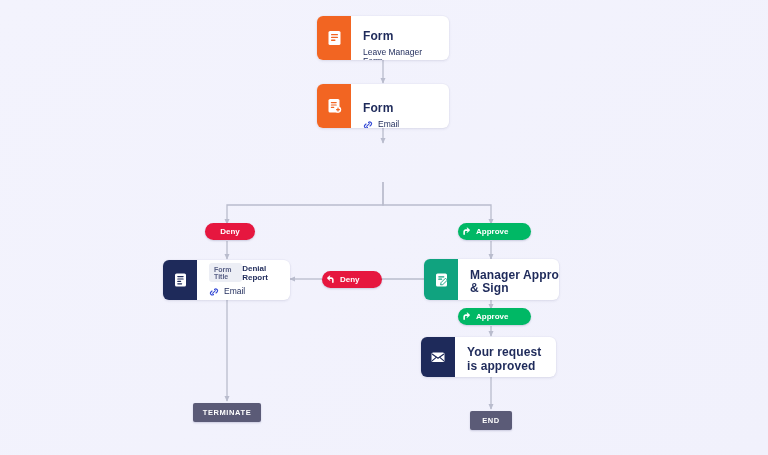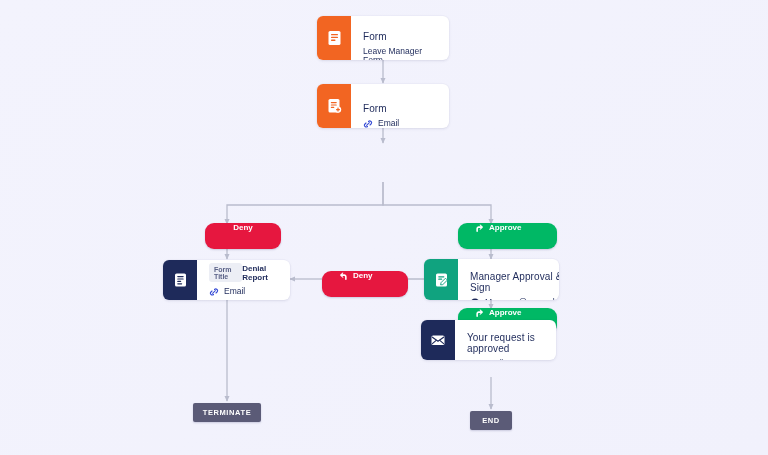--- a/index.html
+++ b/index.html
@@ -50,22 +50,22 @@
   .tile.navy   { background: #1e2a5a; }
   .node .body {
     flex: 1 1 auto;
     padding: 8px 12px 8px 12px;
     display: flex;
     flex-direction: column;
     justify-content: center;
     gap: 5px;
   }
   .title {
-    font-size: 10px;
-    font-weight: normal;
+    font-size: 12px;
+    font-weight: bold;
     color: #1e2a5a;
     letter-spacing: 0.1px;
     line-height: 1.1;
     margin-top: 20px;
   }
   .sub {
     font-size: 8.5px;
     color: #1e2a5a;
     display: flex;
     align-items: center;
@@ -107,26 +107,26 @@
     display: flex;
     align-items: center;
     justify-content: center;
     letter-spacing: -0.2px;
   }
 
   
   .pill {
     position: absolute;
     display: flex;
-    align-items: flex-start;
+    align-items: center;
     justify-content: center;
     gap: 4px;
-    height: 26px;
+    height: 17px;
     border-radius: 9px;
-    padding: 0 16px;
+    padding: 0 3px;
     font-size: 8px;
     font-weight: bold;
     color: #ffffff;
     box-shadow: 0 1px 2px rgba(30,30,90,0.18);
     white-space: nowrap;
   }
   .pill.deny    { background: #e6173f; }
   .pill.approve { background: #00b865; }
 
   .terminal {
@@ -293,21 +293,21 @@
     </div>
   </div>
 
   <div class="pill approve" style="left:458px; top:308px; width:67px; justify-content:flex-start;">
     <svg class="gi" width="11" height="11" viewBox="0 0 14 14">
       <path d="M3 7.4 C3 5.6 4.3 4.2 6 4.2 L8.4 4.2 L7.2 2.6 C6.9 2.2 7.5 1.6 8 2 L11 4.6 C11.4 5 11.4 5.6 11 6 L8 8.6 C7.5 9 6.9 8.4 7.2 8 L8.4 6.4 L6 6.4 C5.3 6.4 5 6.9 5 7.5 L5 10.5 C5 11 4.6 11.4 4 11.4 C3.4 11.4 3 11 3 10.5 Z" fill="#ffffff"></path>
     </svg>
     <span>Approve</span>
   </div>
 
-  <div class="node" style="left:421px; top:320px; width:135px; height:40px;">
+  <div class="node" style="left:421px; top:337px; width:135px; height:40px;">
     <div class="tile navy">
       <svg class="gi" width="16" height="14" viewBox="0 0 16 14">
         <rect x="1.5" y="2.5" width="13" height="9.5" rx="1.6" fill="#ffffff"></rect>
         <path d="M2.4 4.2 L8 8.2 L13.6 4.2" stroke="#1e2a5a" stroke-width="1.2" fill="none" stroke-linecap="round" stroke-linejoin="round"></path>
         <path d="M2.4 10.6 L6.2 7.4 M13.6 10.6 L9.8 7.4" stroke="#1e2a5a" stroke-width="1.1" fill="none" stroke-linecap="round"></path>
       </svg>
     </div>
     <div class="body">
       <div class="title">Your request is approved</div>
       <div class="sub">

